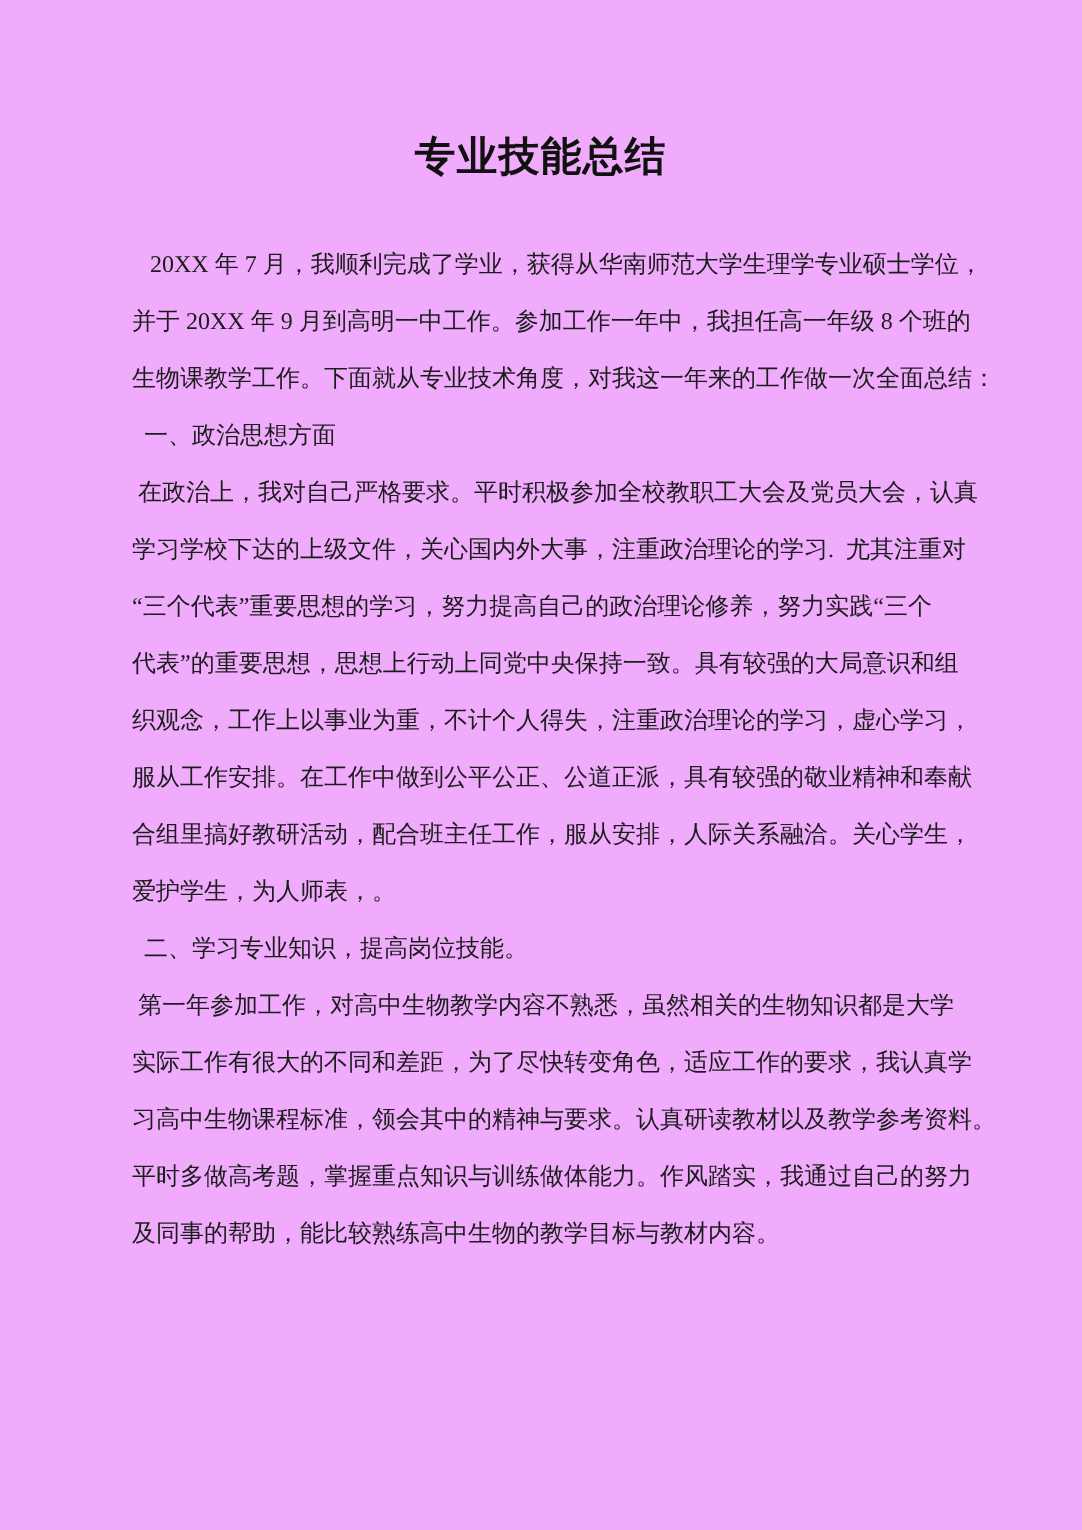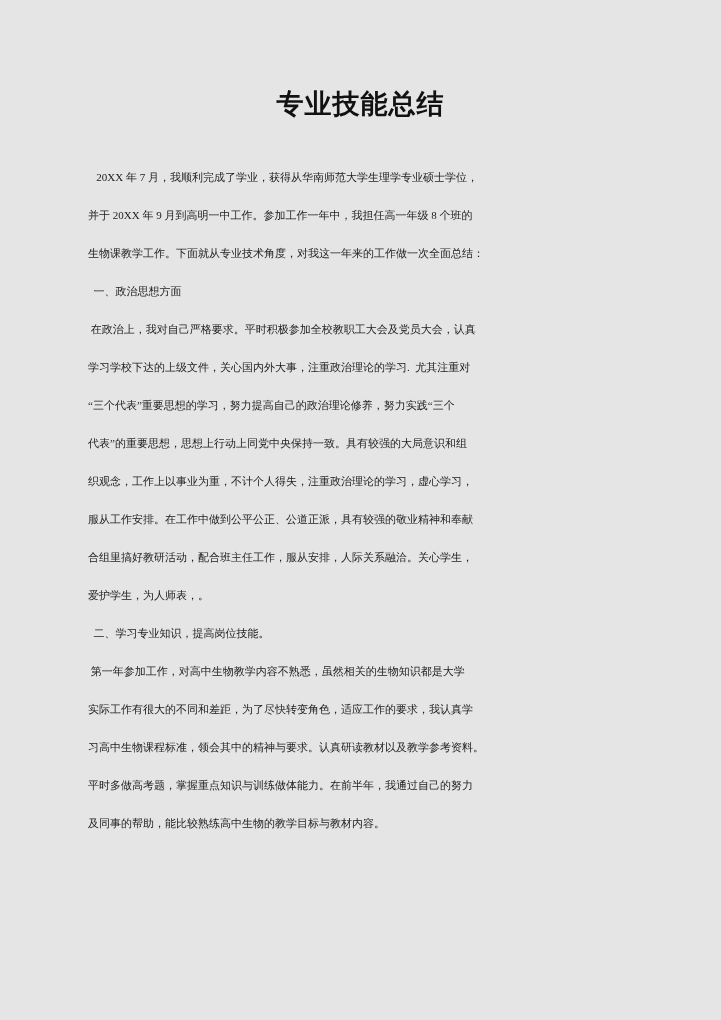--- a/index.html
+++ b/index.html
@@ -4,21 +4,21 @@
 <style>
   html, body {
     margin: 0;
     padding: 0;
     background: #ffffff;
   }
   .page {
     position: relative;
     width: 721px;
     height: 1020px;
-    background: #e5e5e5;
+    background: #f0abfc;
     font-family: "Liberation Serif", serif;
     color: #1c1c1c;
     overflow: hidden;
   }
   .doc-title {
     margin: 0;
     padding-top: 86px;
     height: 36px;
     line-height: 36px;
     text-align: center;
@@ -27,21 +27,21 @@
     letter-spacing: 1px;
     color: #111111;
   }
   .doc-body {
     margin-top: 36px;
     padding-left: 88px;
     padding-right: 78px;
   }
   .text-line {
     white-space: pre;
-    font-size: 11px;
+    font-size: 16px;
     height: 38px;
     line-height: 38px;
     letter-spacing: 0px;
   }
 </style>
 </head>
 <body>
 
 <div class="page">
   <h1 class="doc-title">专业技能总结</h1>
@@ -55,16 +55,16 @@
     <div class="text-line">“三个代表”重要思想的学习，努力提高自己的政治理论修养，努力实践“三个</div>
     <div class="text-line">代表”的重要思想，思想上行动上同党中央保持一致。具有较强的大局意识和组</div>
     <div class="text-line">织观念，工作上以事业为重，不计个人得失，注重政治理论的学习，虚心学习，</div>
     <div class="text-line">服从工作安排。在工作中做到公平公正、公道正派，具有较强的敬业精神和奉献</div>
     <div class="text-line">合组里搞好教研活动，配合班主任工作，服从安排，人际关系融洽。关心学生，</div>
     <div class="text-line">爱护学生，为人师表，。</div>
     <div class="text-line">  二、学习专业知识，提高岗位技能。</div>
     <div class="text-line"> 第一年参加工作，对高中生物教学内容不熟悉，虽然相关的生物知识都是大学</div>
     <div class="text-line">实际工作有很大的不同和差距，为了尽快转变角色，适应工作的要求，我认真学</div>
     <div class="text-line">习高中生物课程标准，领会其中的精神与要求。认真研读教材以及教学参考资料。</div>
-    <div class="text-line">平时多做高考题，掌握重点知识与训练做体能力。在前半年，我通过自己的努力</div>
+    <div class="text-line">平时多做高考题，掌握重点知识与训练做体能力。作风踏实，我通过自己的努力</div>
     <div class="text-line">及同事的帮助，能比较熟练高中生物的教学目标与教材内容。</div>
   </div>
 </div>
 
 </body></html>

